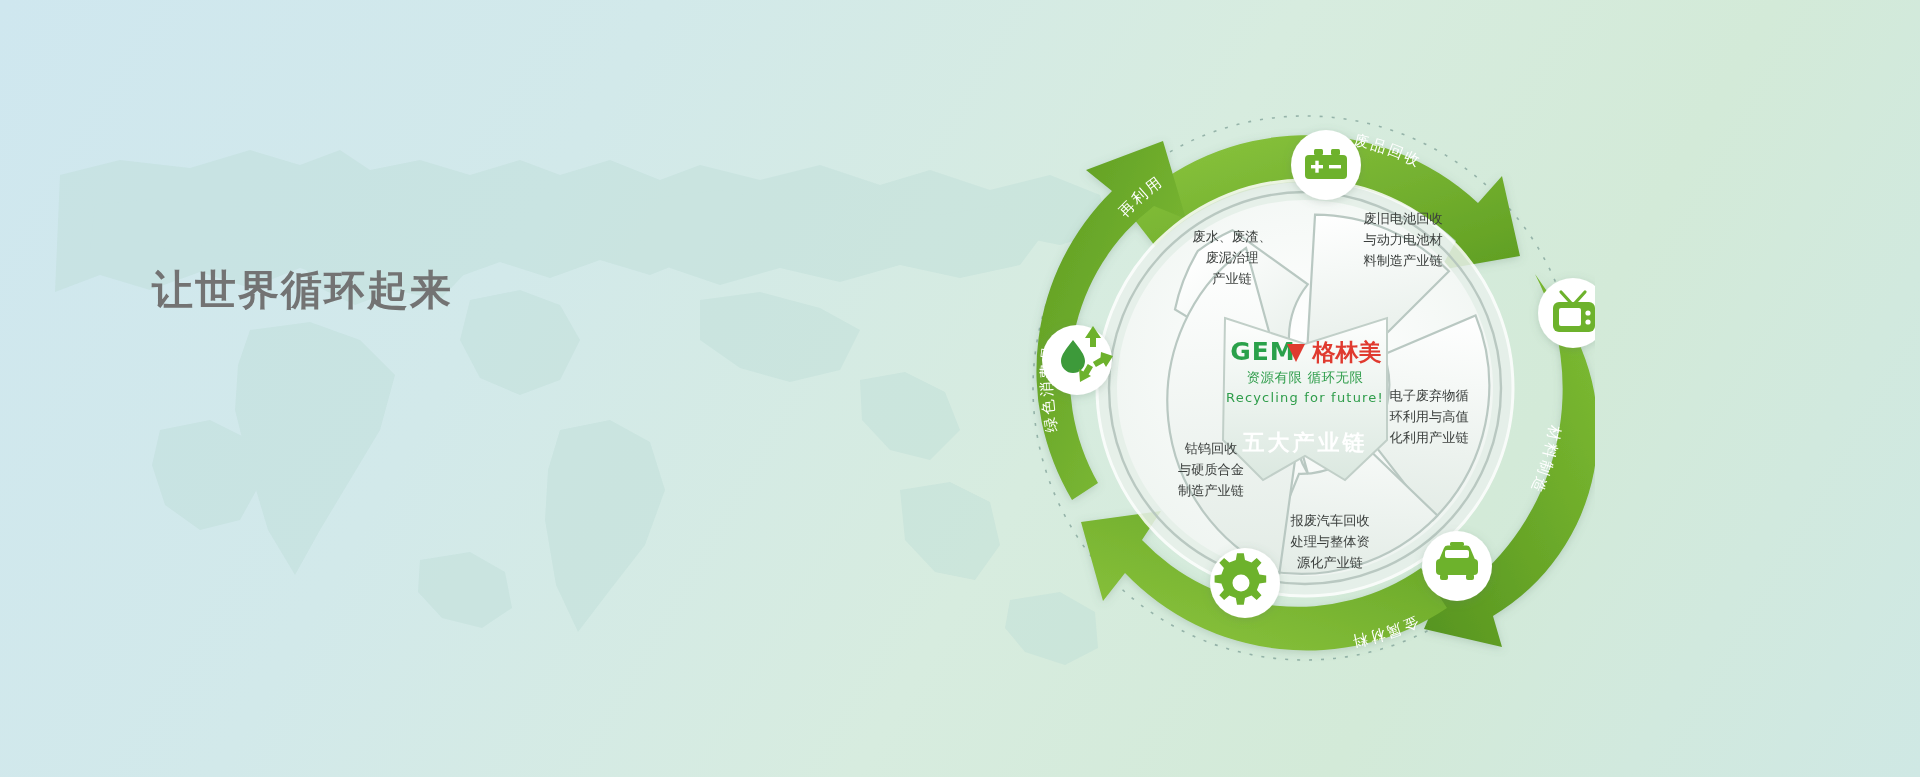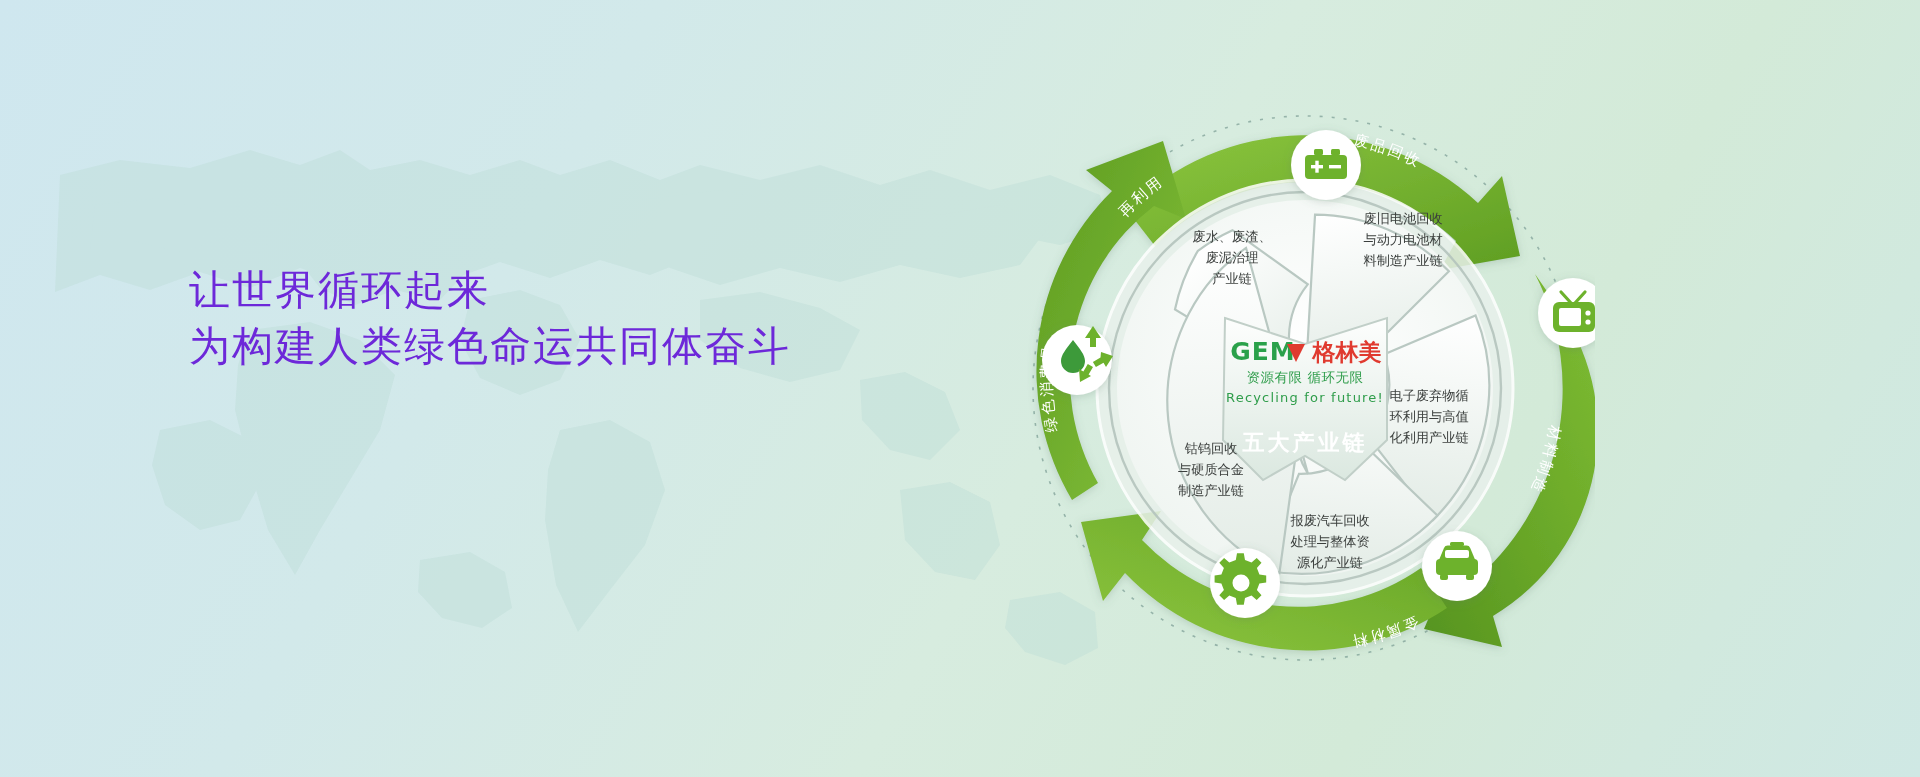--- a/index.html
+++ b/index.html
@@ -10,22 +10,22 @@
     position:relative;
   }
   .banner{position:absolute;inset:0;}
 
   
   .worldmap{position:absolute;left:0;top:0;width:1150px;height:777px;opacity:.55;pointer-events:none;}
 
   
   .headline{position:absolute;left:152px;top:262px;z-index:6;}
   .headline .ln{
-    color:#6d28d9;font-size:41px;line-height:56px;letter-spacing:2px;
-    font-weight:400;white-space:nowrap;margin-left:37px;
+    color:#737373;font-size:41px;line-height:56px;letter-spacing:2px;
+    font-weight:700;white-space:nowrap;
   }
 
   
   .diagram{position:absolute;left:1015px;top:-12px;width:580px;height:800px;}
   .diagram svg{display:block;}
 
   .cn{font-family:"DejaVu Sans","Liberation Sans",sans-serif;}
 </style>
 </head>
 <body>
@@ -51,21 +51,20 @@
       <path d="M160 430 L210 420 L250 440 L262 480 L240 520 L200 530 L165 505 L152 465 Z"></path>
       <path d="M560 430 L610 420 L650 442 L665 490 L645 545 L610 590 L578 632 L556 585 L545 520 L548 470 Z"></path>
       <path d="M900 490 L950 482 L990 502 L1000 545 L975 580 L935 572 L905 540 Z"></path>
       <path d="M1010 600 L1060 592 L1095 612 L1098 648 L1065 665 L1025 652 L1005 628 Z"></path>
       <path d="M420 560 L470 552 L505 572 L512 608 L482 628 L442 618 L418 592 Z"></path>
     </g>
   </svg>
 
   <div class="headline">
     <div class="ln cn">让世界循环起来</div>
-    <div class="ln cn">为构建人类绿色命运共同体奋斗</div>
   </div>
 
   <div class="diagram">
     <svg width="580" height="800" viewBox="0 0 580 800">
       <defs>
         <linearGradient id="gRingA" x1="0" y1="0" x2="1" y2="1">
           <stop offset="0%" stop-color="#8cc63f"></stop>
             <stop offset="100%" stop-color="#5f9e22"></stop>
         </linearGradient>
         <linearGradient id="gRingB" x1="1" y1="0" x2="0" y2="1">

